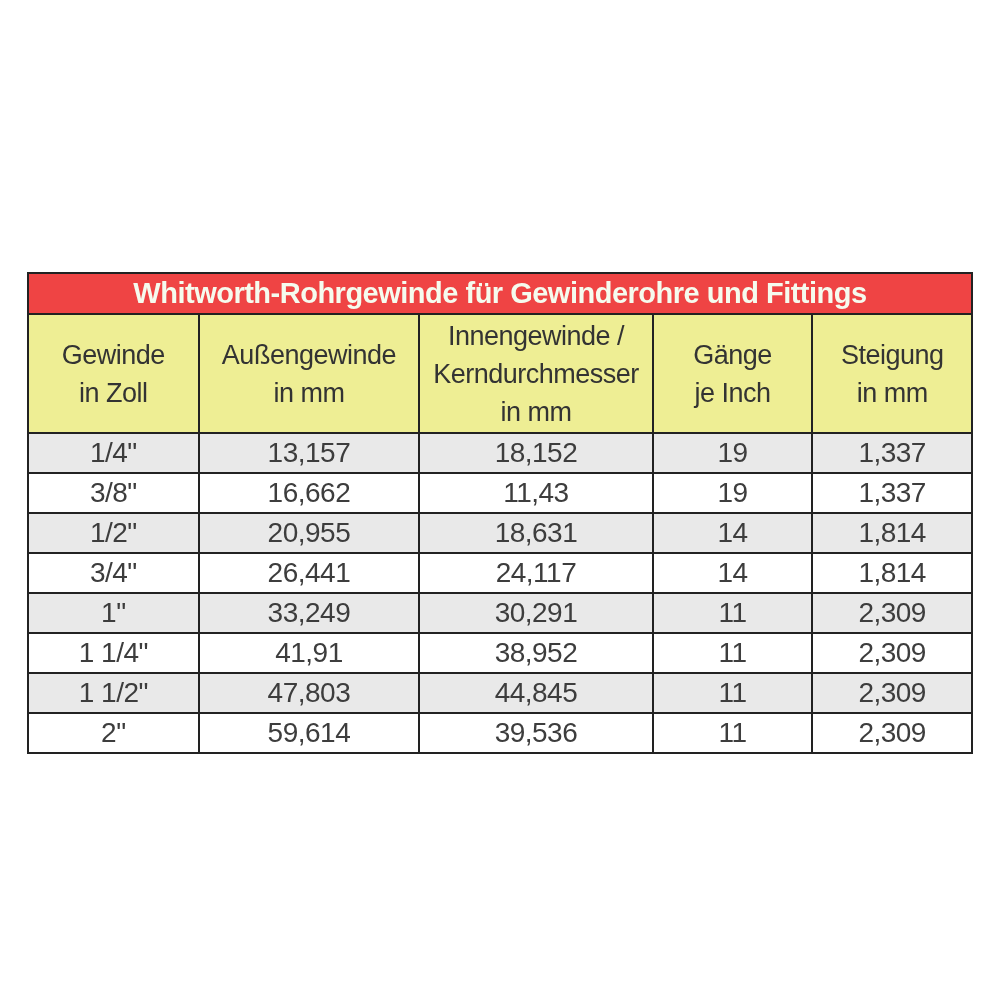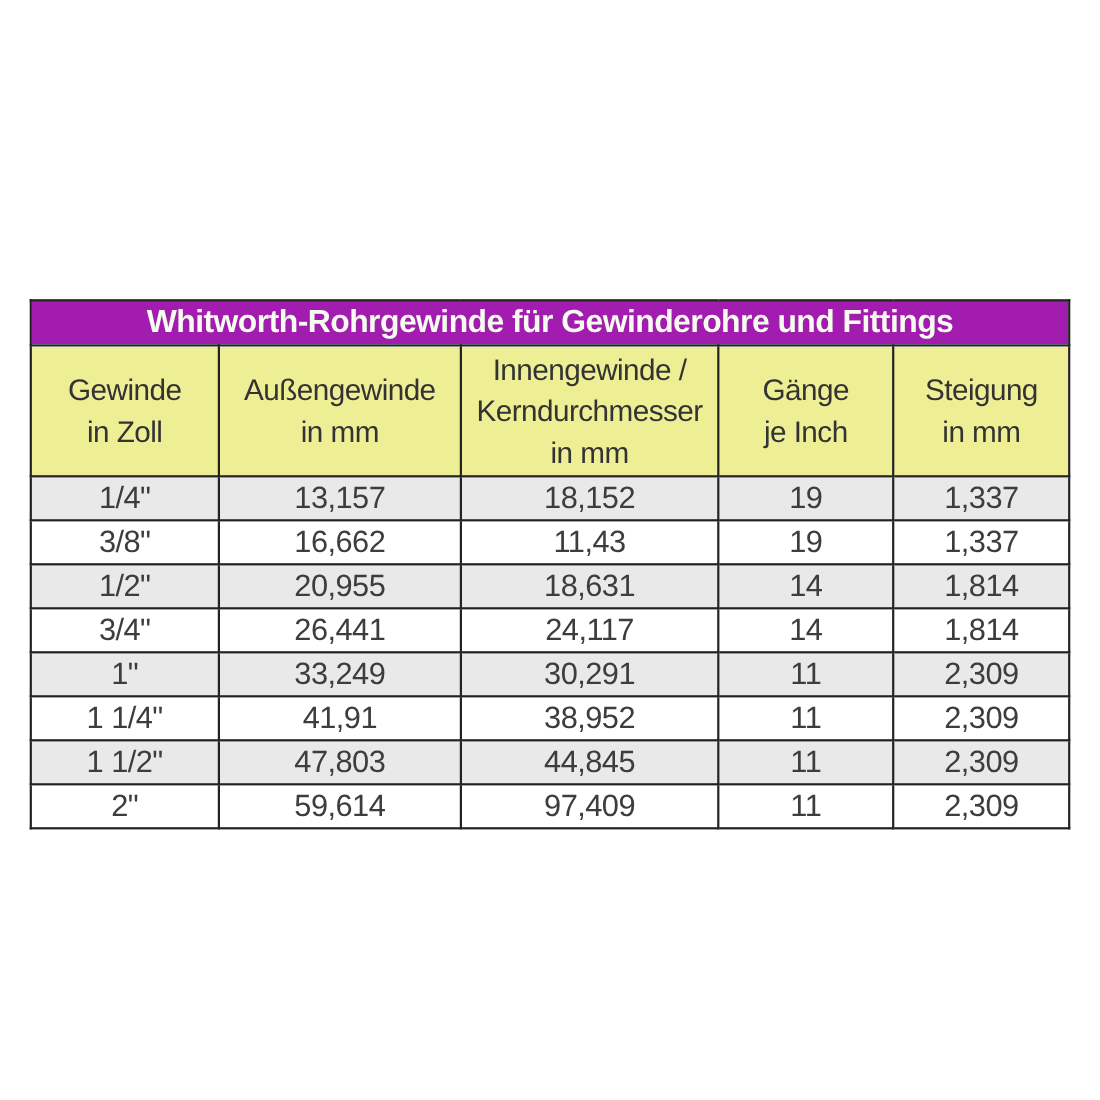--- a/index.html
+++ b/index.html
@@ -21,21 +21,21 @@
     border: 2px solid #222222;
   }
   table.thread-table th,
   table.thread-table td {
     border: 2px solid #222222;
     text-align: center;
     vertical-align: middle;
     overflow: hidden;
   }
   .title-cell {
-    background: #a21caf;
+    background: #ef4444;
     color: #f5fbee;
     font-size: 29px;
     font-weight: bold;
     height: 41px;
     letter-spacing: -0.5px;
   }
   .header-cell {
     background: #eeee94;
     color: #333333;
     font-size: 27px;
@@ -132,19 +132,19 @@
       <tr class="data-row">
         <td>1 1/2"</td>
         <td>47,803</td>
         <td>44,845</td>
         <td>11</td>
         <td>2,309</td>
       </tr>
       <tr class="data-row">
         <td>2"</td>
         <td>59,614</td>
-        <td>97,409</td>
+        <td>39,536</td>
         <td>11</td>
         <td>2,309</td>
       </tr>
     </tbody>
   </table>
 </div>
 
 </body></html>

